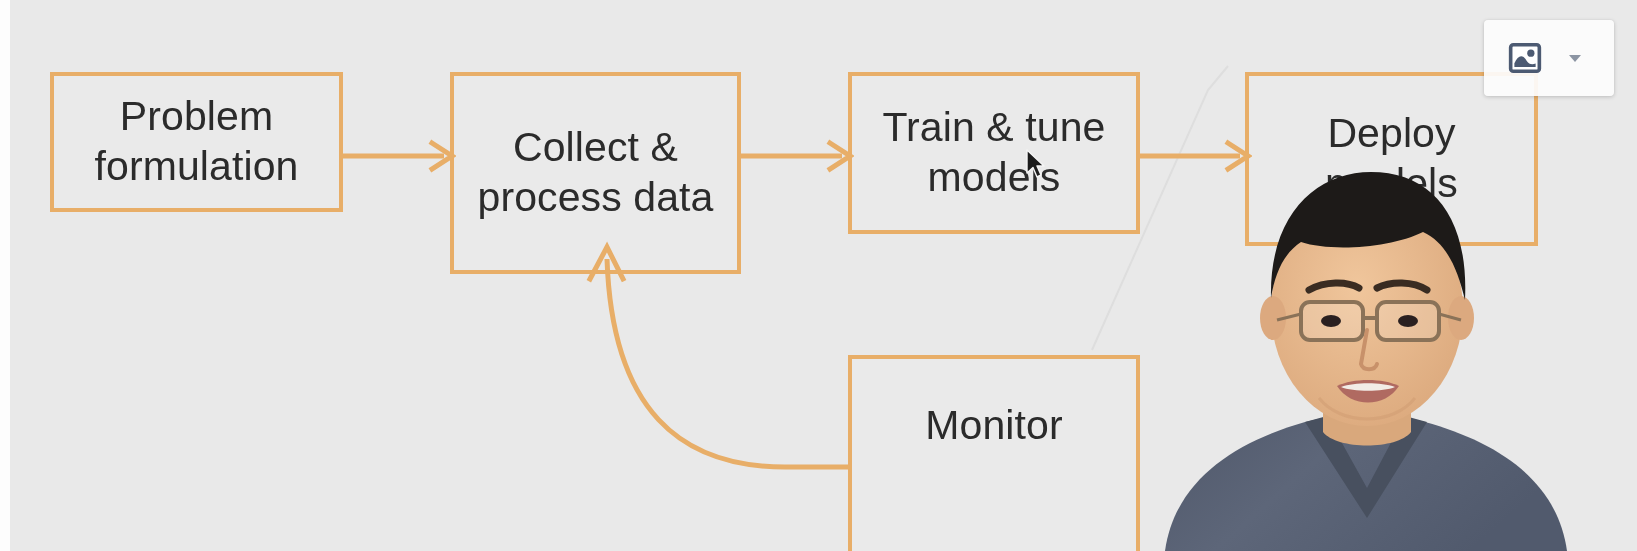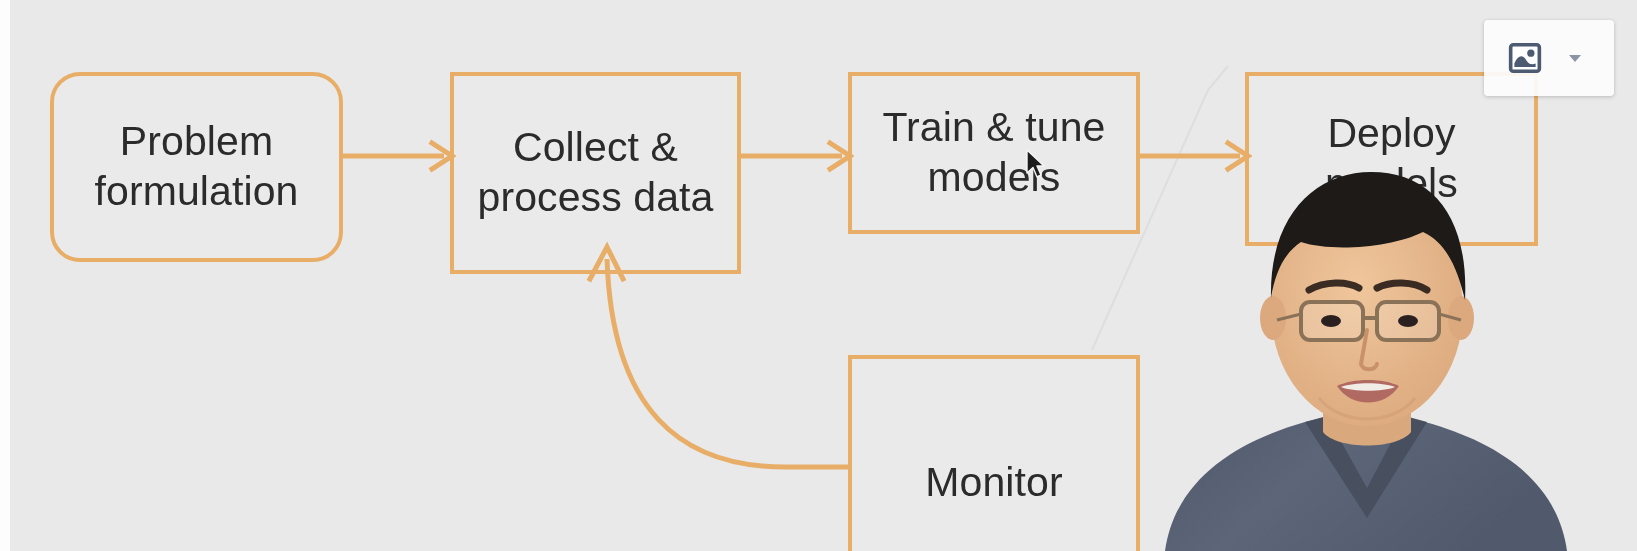--- a/index.html
+++ b/index.html
@@ -55,29 +55,29 @@
     align-items: center;
     justify-content: center;
     text-align: center;
     color: #2b2b2b;
     font-size: 41px;
     line-height: 1.21;
     font-weight: 400;
     letter-spacing: 0.1px;
     white-space: pre-line;
   }
-  #box-1 { left: 50px;  top: 72px;  width: 293px; height: 190px; border-radius: 30px; }
+  #box-1 { left: 50px;  top: 72px;  width: 293px; height: 140px; }
   #box-2 { left: 450px; top: 72px;  width: 291px; height: 202px; }
   #box-3 { left: 848px; top: 72px;  width: 292px; height: 162px; }
   #box-4 { left: 1245px;top: 72px;  width: 293px; height: 174px; }
   #box-monitor {
     left: 848px; top: 355px; width: 292px; height: 196px;
     border-bottom: none;
     align-items: flex-start;
-    padding-top: 99px;
+    padding-top: 42px;
   }
 
   
   .connector {
     position: absolute;
     top: 132px;
     height: 48px;
     pointer-events: none;
   }
   #conn-1 { left: 340px;  width: 116px; }

